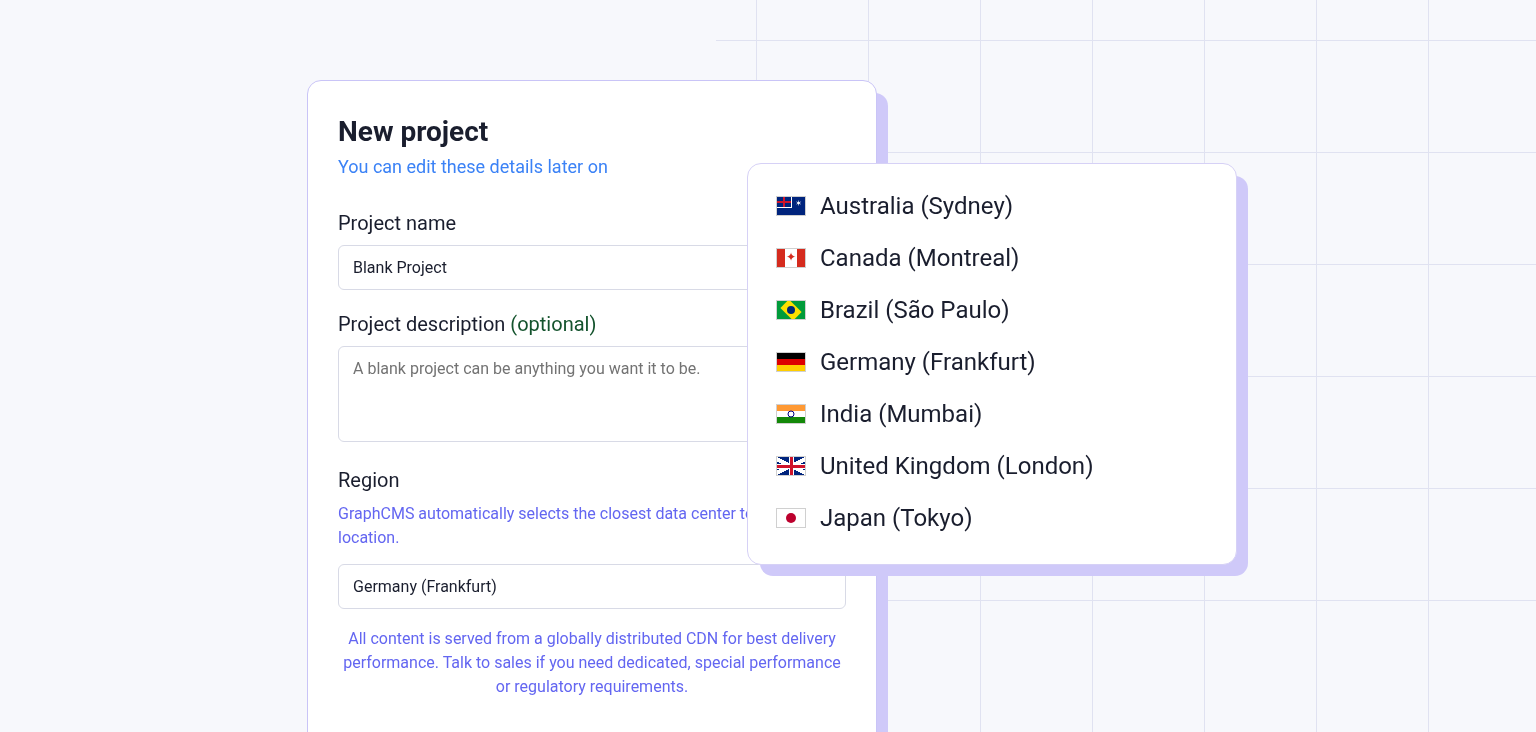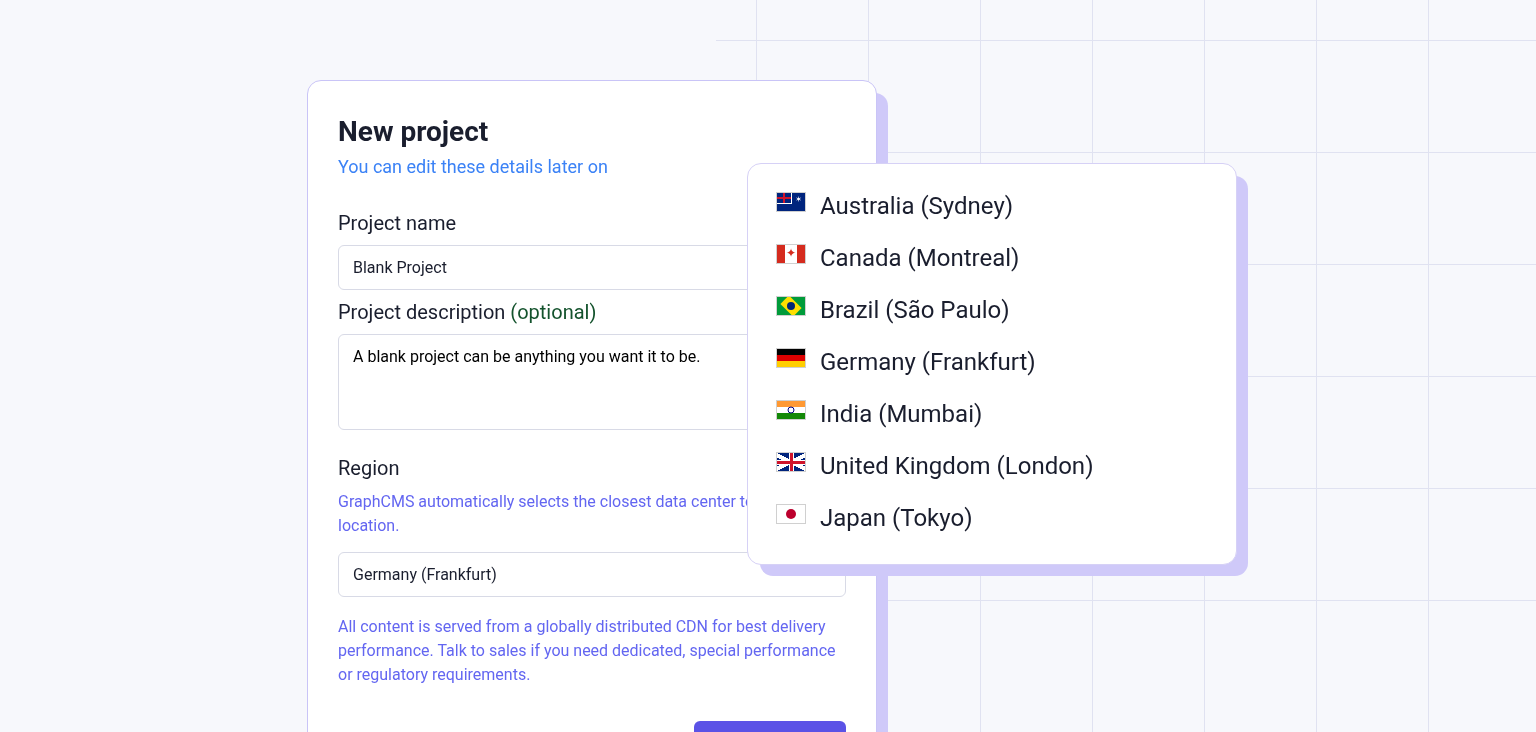--- a/index.html
+++ b/index.html
@@ -76,31 +76,31 @@
     }
 
     .text-input {
       width: 100%;
       border: 1px solid #d8dae6;
       border-radius: 6px;
       padding: 12px 14px;
       font-size: 16px;
       color: #1a1e2e;
       font-family: inherit;
-      margin-bottom: 10px;
+      margin-bottom: 22px;
       outline: none;
     }
 
     .textarea {
       width: 100%;
       border: 1px solid #d8dae6;
       border-radius: 6px;
       padding: 12px 14px;
       font-size: 16px;
-      color: #000000;
+      color: #737373;
       font-family: inherit;
       height: 96px;
       resize: none;
       margin-bottom: 22px;
       outline: none;
     }
 
     .help-text {
       font-size: 16px;
       color: #6366f1;
@@ -119,20 +119,21 @@
       margin-bottom: 18px;
       cursor: pointer;
       position: relative;
     }
 
     .footnote {
       font-size: 16px;
       color: #6366f1;
       line-height: 1.5;
       margin-bottom: 34px;
+      text-align: center;
     }
     .footnote .link {
       color: #6366f1;
       text-decoration: none;
       cursor: pointer;
     }
 
     .button-row {
       display: flex;
       justify-content: space-between;
@@ -167,20 +168,21 @@
       width: 490px;
       background: #fff;
       border: 1px solid #d6d1f6;
       border-radius: 14px;
       padding: 16px 24px 20px 24px;
       box-shadow: 12px 12px 0 -1px #cfc9f9;
     }
 
     .dropdown-item {
       display: flex;
+      align-items: center;
       gap: 14px;
       padding: 12px 4px;
       font-size: 24px;
       color: #1a1e2e;
       cursor: pointer;
     }
     .dropdown-item.no-flag {
       padding-left: 4px;
     }
 

